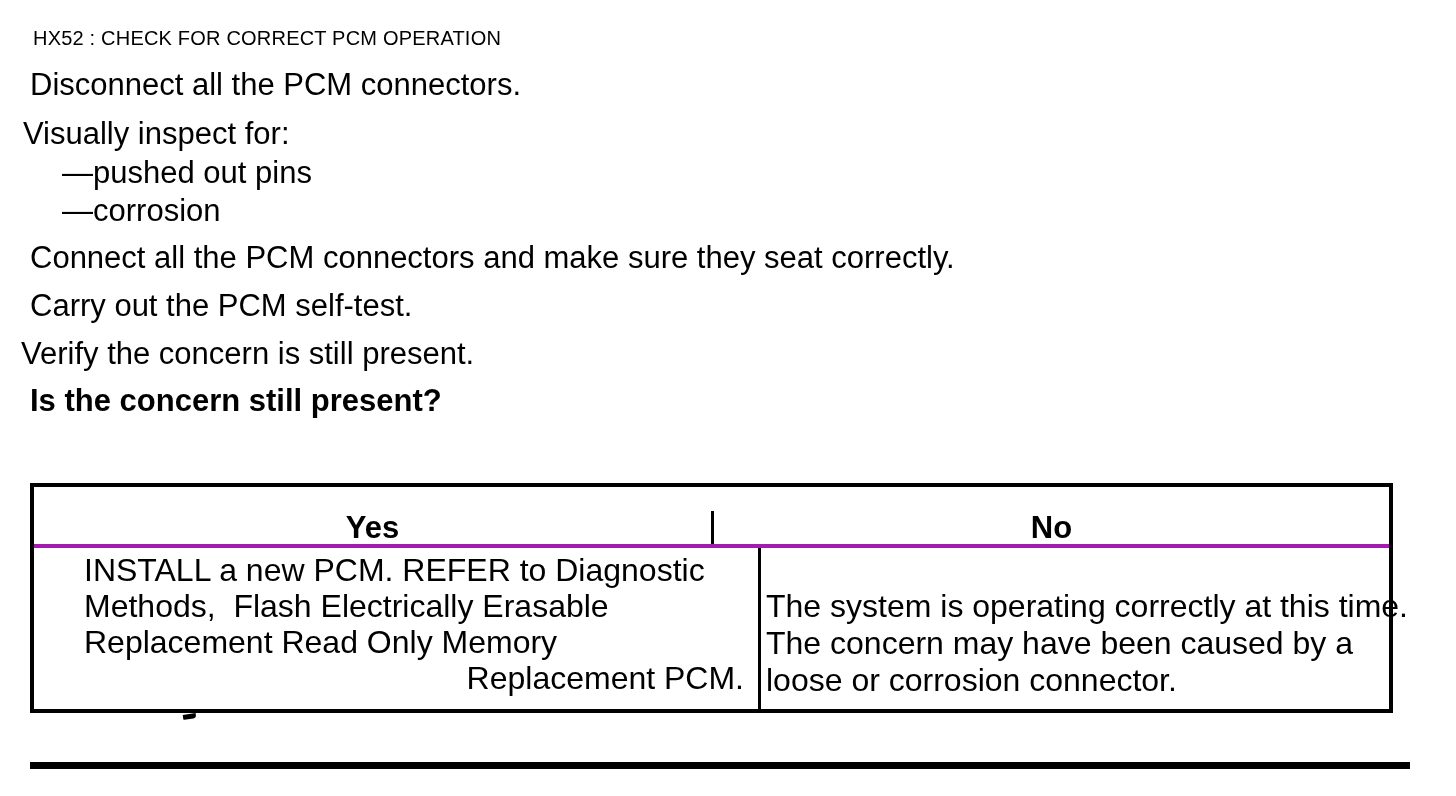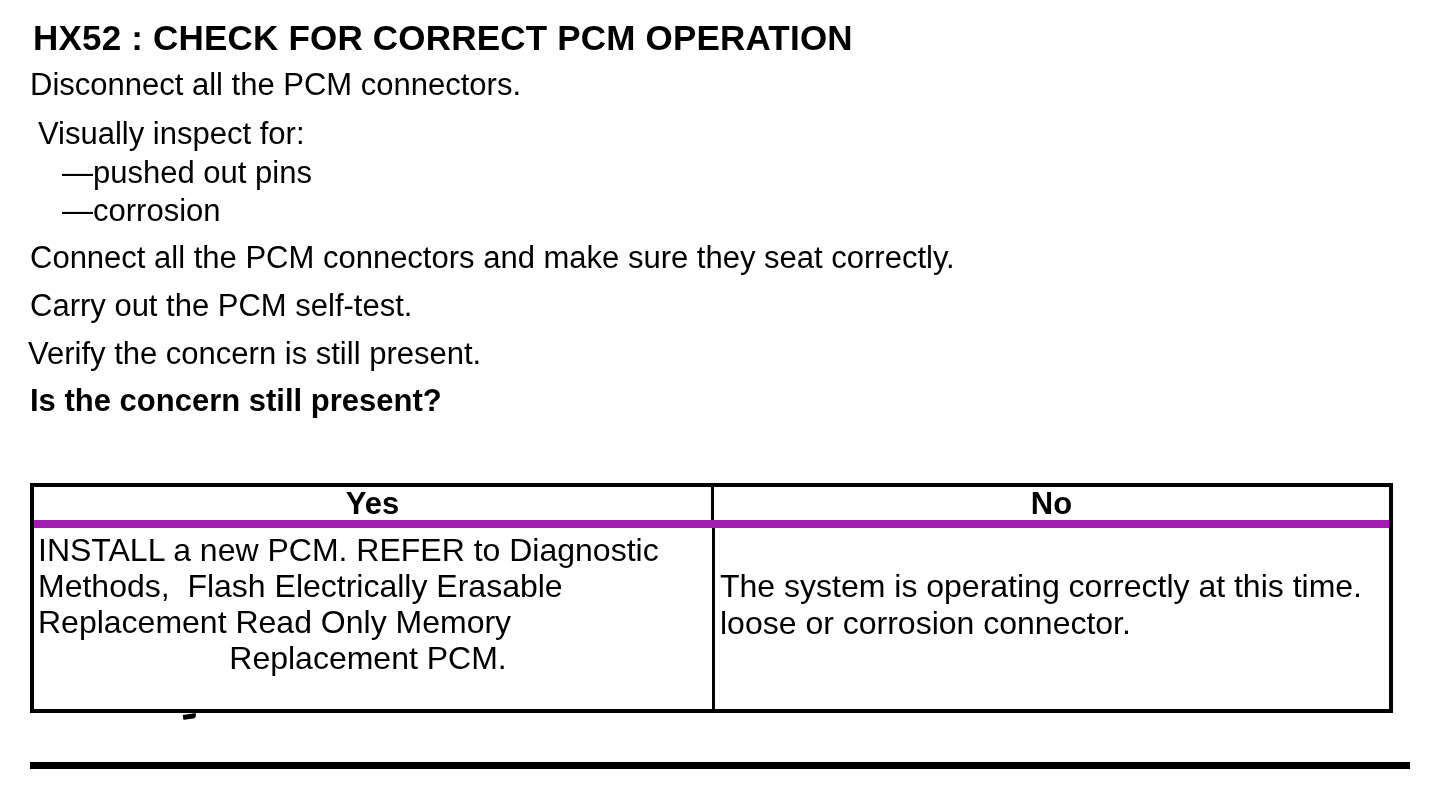--- a/index.html
+++ b/index.html
@@ -6,107 +6,108 @@
   body {
     width: 1456px; height: 796px;
     background: #ffffff; color: #000000;
     font-family: "Liberation Sans", sans-serif;
     position: relative; overflow: hidden;
   }
   .abs { position: absolute; }
 
   .doc-title {
     left: 33px; top: 22px;
-    font-size: 35px; font-weight: bold; line-height: 32px;
+    font-size: 20px; font-weight: normal; line-height: 32px;
     white-space: nowrap; letter-spacing: 0.2px;
   }
 
   .step {
     font-size: 31px; line-height: 36px; white-space: nowrap;
   }
   .step.bold { font-weight: bold; }
 
   
   .decision-table {
     left: 30px; top: 483px;
     width: 1363px; height: 230px;
     border: 4px solid #000000;
     box-sizing: border-box;
     display: flex; flex-direction: column;
     background: #ffffff;
   }
   .thead {
     display: flex; flex: 0 0 auto;
-    height: 33px; border-bottom: 8px solid #a21caf;
+    height: 33px; border-bottom: 4px solid #a21caf; margin-top: 24px;
   }
-  .tbody { display: flex; flex: 1 1 auto; }
+  .tbody { display: flex; flex: 1 1 auto; padding-left: 46px; }
   .col-yes {
     width: 677px; flex: 0 0 auto;
     border-right: 3px solid #000000;
     box-sizing: content-box;
   }
   .col-no { flex: 1 1 auto; min-width: 0; }
   .th {
     font-weight: bold; font-size: 31px; line-height: 33px;
     text-align: center; white-space: nowrap;
   }
   .td { overflow: visible; }
   .td.col-yes { padding: 4px 0 0 4px; box-sizing: border-box; width: 681px; }
   .td.col-no  { padding: 40px 0 0 5px; box-sizing: border-box; }
   .cell-line {
     font-size: 32px; line-height: 36px; white-space: nowrap;
   }
   .td.col-no .cell-line { line-height: 37px; }
-  .cell-line.centered { text-align: center; white-space: nowrap; width: 660px; }
+  .cell-line.centered { text-align: right; white-space: nowrap; width: 660px; }
 
   .bottom-rule {
     left: 30px; top: 762px; width: 1380px; height: 7px;
     background: #000000;
   }
   .scan-artifact {
     left: 183px; top: 714px; width: 13px; height: 5px;
     background: #000000; transform: rotate(-8deg);
     border-radius: 0 0 3px 1px;
   }
 </style>
 </head>
 <body>
 
 <div class="abs doc-title">HX52 : CHECK FOR CORRECT PCM OPERATION</div>
 
 <div class="abs step" style="left:30px; top:67px">Disconnect all the PCM connectors.</div>
 
-<div class="abs step" style="left:38px; top:116px">Visually inspect for:</div>
+<div class="abs step" style="left:23px; top:116px">Visually inspect for:</div>
 
 <div class="abs step" style="left:62px; top:155px">—pushed out pins</div>
 
 <div class="abs step" style="left:62px; top:193px">—corrosion</div>
 
 <div class="abs step" style="left:30px; top:240px">Connect all the PCM connectors and make sure they seat correctly.</div>
 
 <div class="abs step" style="left:30px; top:288px">Carry out the PCM self-test.</div>
 
-<div class="abs step" style="left:28px; top:336px">Verify the concern is still present.</div>
+<div class="abs step" style="left:21px; top:336px">Verify the concern is still present.</div>
 
 <div class="abs step bold" style="left:30px; top:383px">Is the concern still present?</div>
 
 <div class="abs decision-table">
   <div class="thead">
     <div class="th col-yes">Yes</div>
     <div class="th col-no">No</div>
   </div>
   <div class="tbody">
     <div class="td col-yes">
       <div class="cell-line">INSTALL a new PCM. REFER to Diagnostic</div>
       <div class="cell-line">Methods,&nbsp; Flash Electrically Erasable</div>
       <div class="cell-line">Replacement Read Only Memory</div>
       <div class="cell-line centered">Replacement PCM.</div>
     </div>
     <div class="td col-no">
       <div class="cell-line">The system is operating correctly at this time.</div>
+      <div class="cell-line">The concern may have been caused by a</div>
       <div class="cell-line">loose or corrosion connector.</div>
     </div>
   </div>
 </div>
 
 <div class="abs scan-artifact"></div>
 
 <div class="abs bottom-rule"></div>
 
 </body></html>

